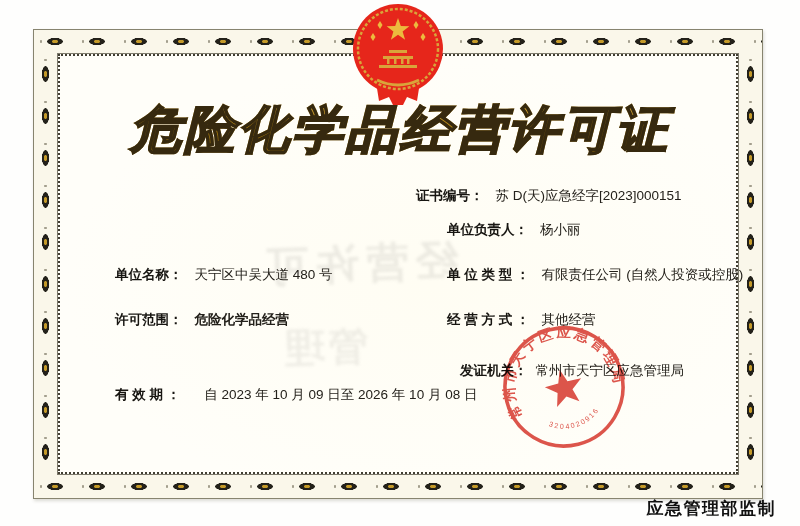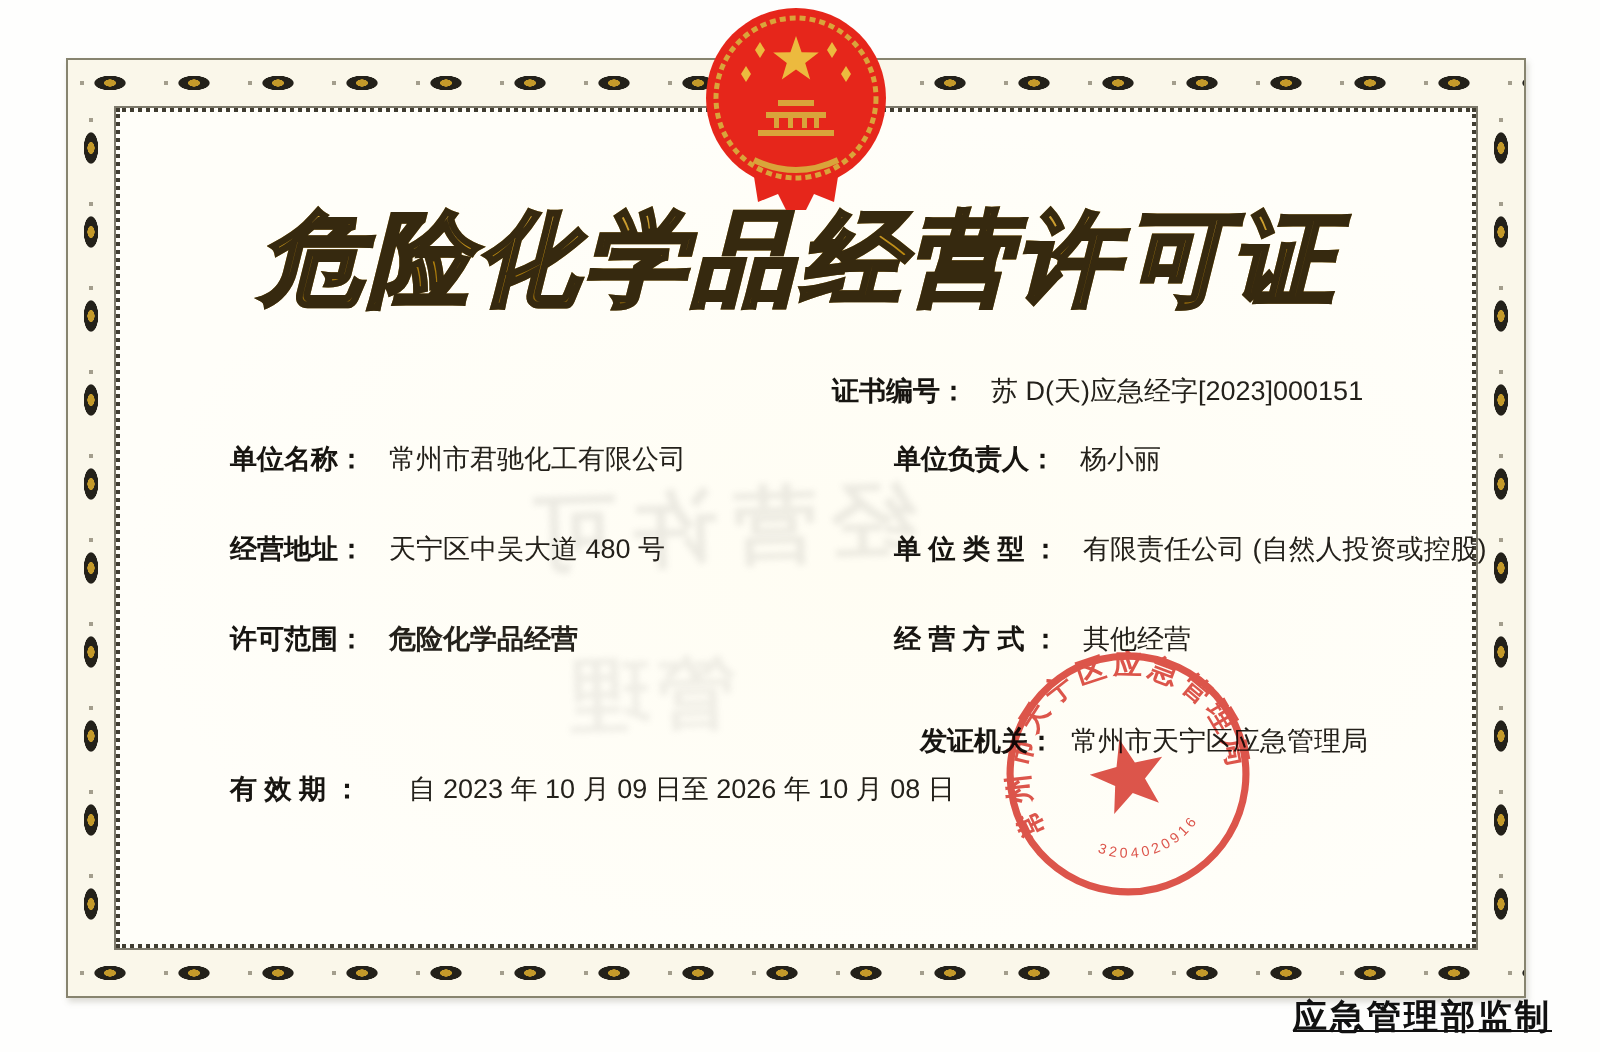--- a/index.html
+++ b/index.html
@@ -91,21 +91,21 @@
     position:absolute;z-index:1;color:#8f8d86;font-weight:bold;
     filter:blur(1.6px);transform:scaleX(-1) rotate(2deg);
     pointer-events:none;white-space:nowrap;
   }
   .ghost1{left:258px;top:236px;font-size:42px;letter-spacing:8px;opacity:.17;}
   .ghost2{left:280px;top:320px;font-size:40px;letter-spacing:4px;opacity:.14;}
 
   
   .publisher{
     position:absolute;right:24px;top:497px;z-index:4;
-    font-size:17px;font-weight:bold;letter-spacing:1.5px;color:#111;text-decoration:underline;
+    font-size:17px;font-weight:bold;letter-spacing:1.5px;color:#111;
   }
 </style>
 </head>
 <body>
 
 <div class="page">
 
   <div class="frame">
     <div class="band band-top"></div>
     <div class="band band-bottom"></div>
@@ -135,25 +135,22 @@
     <rect x="36" y="63" width="38" height="3" fill="#d9a43a"></rect>
     <path d="M34,78 Q55,88 76,78" fill="none" stroke="#d9a43a" stroke-width="3"></path>
   </svg>
 
   <div class="title">危险化学品经营许可证</div>
 
   <div class="row cert-no">
     <span class="lbl">证书编号：</span><span class="val">苏 D(天)应急经字[2023]000151</span>
   </div>
 
-  <div class="row l-row1">
-    <span class="lbl">单位名称：</span><span class="val">常州市君驰化工有限公司</span>
-  </div>
   <div class="row l-row2">
-    <span class="lbl">经营地址：</span><span class="val">天宁区中吴大道 480 号</span>
+    <span class="lbl">单位名称：</span><span class="val">天宁区中吴大道 480 号</span>
   </div>
   <div class="row l-row3">
     <span class="lbl">许可范围：</span><span class="val bold">危险化学品经营</span>
   </div>
   <div class="row l-row4">
     <span class="lbl">有 效 期 ：</span><span class="val">自 2023 年 10 月 09 日至 2026 年 10 月 08 日</span>
   </div>
 
   <div class="row r-row1">
     <span class="lbl">单位负责人：</span><span class="val">杨小丽</span>

